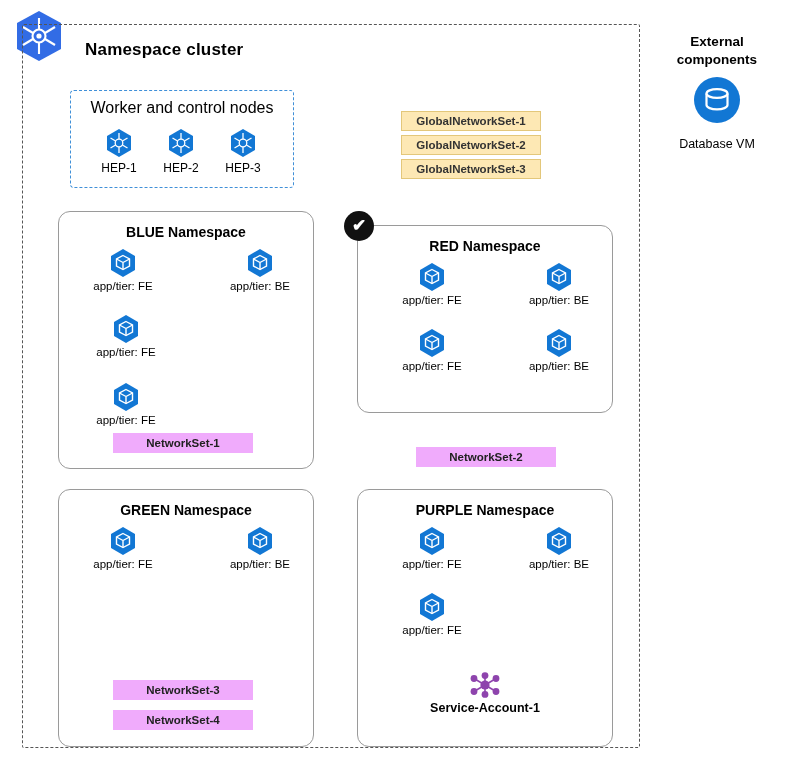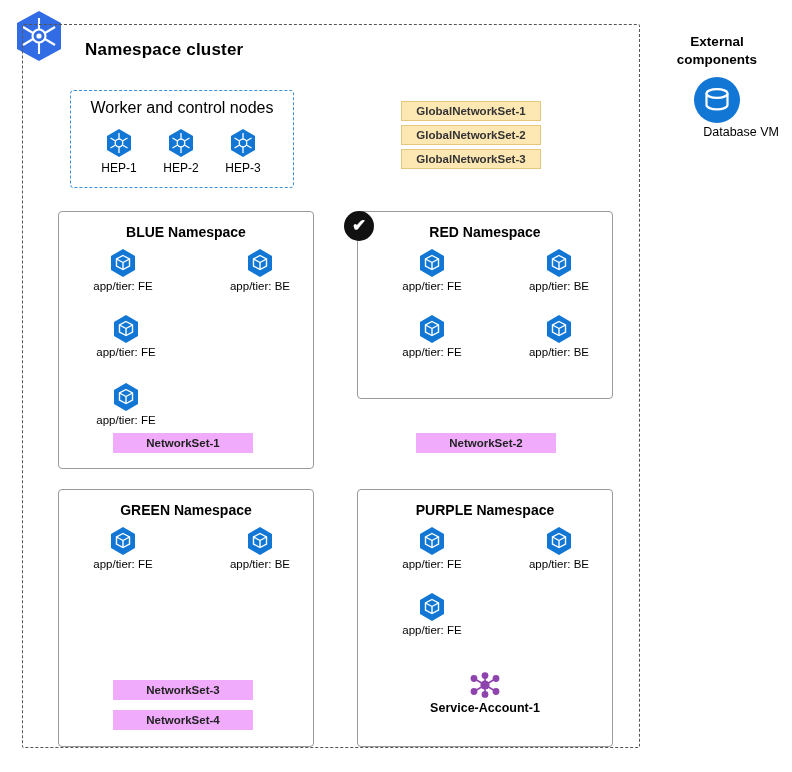--- a/index.html
+++ b/index.html
@@ -81,26 +81,27 @@
     width: 140px;
     height: 20px;
     background: #fde8b4;
     border: 1px solid #e3c77a;
     box-sizing: border-box;
     font-size: 11.5px;
     font-weight: bold;
     color: #333333;
     text-align: center;
     line-height: 19px;
+    margin-top: 10px;
   }
   
   .ns-box {
     position: absolute;
     border: 1px solid #9a9a9a;
-    border-radius: 4px;
+    border-radius: 12px;
     box-sizing: border-box;
     background: #ffffff;
   }
   .ns-title {
     position: absolute;
     left: 0;
     top: 12px;
     width: 100%;
     text-align: center;
     font-size: 14px;
@@ -169,22 +170,21 @@
   }
   .ext-db {
     position: absolute;
     left: 655px;
     top: 75px;
     width: 124px;
     text-align: center;
   }
   .ext-db .dblabel {
     font-size: 12.5px;
-    margin-top: 0;
-    text-align: right;
+    margin-top: 12px;
   }
   svg { display: block; }
   .center-svg { margin: 0 auto; }
 </style>
 </head>
 <body>
 
 <div class="canvas">
 
   <div class="k8s-logo">
@@ -327,21 +327,21 @@
             <line x1="16" y1="15.5" x2="16" y2="22.5"></line>
           </g>
         </svg>
       </span>
       <div class="plabel">app/tier: FE</div>
     </div>
 
     <div class="netset" style="left:54px; top:221px;">NetworkSet-1</div>
   </div>
 
-  <div class="ns-box" style="left:357px; top:211px; width:256px; height:188px;">
+  <div class="ns-box" style="left:357px; top:225px; width:256px; height:188px;">
     <div class="ns-title">RED Namespace</div>
 
     <div class="pod" style="left:28px; top:35px;">
       <span>
         <svg class="center-svg" width="32" height="32" viewBox="0 0 32 32">
           <polygon points="16,2 28,9 28,23 16,30 4,23 4,9" fill="#1277d4"></polygon>
           <g fill="none" stroke="#ffffff" stroke-width="1.4">
             <polygon points="16,8.5 22.5,12 22.5,19 16,22.5 9.5,19 9.5,12"></polygon>
             <line x1="9.5" y1="12" x2="16" y2="15.5"></line>
             <line x1="22.5" y1="12" x2="16" y2="15.5"></line>

